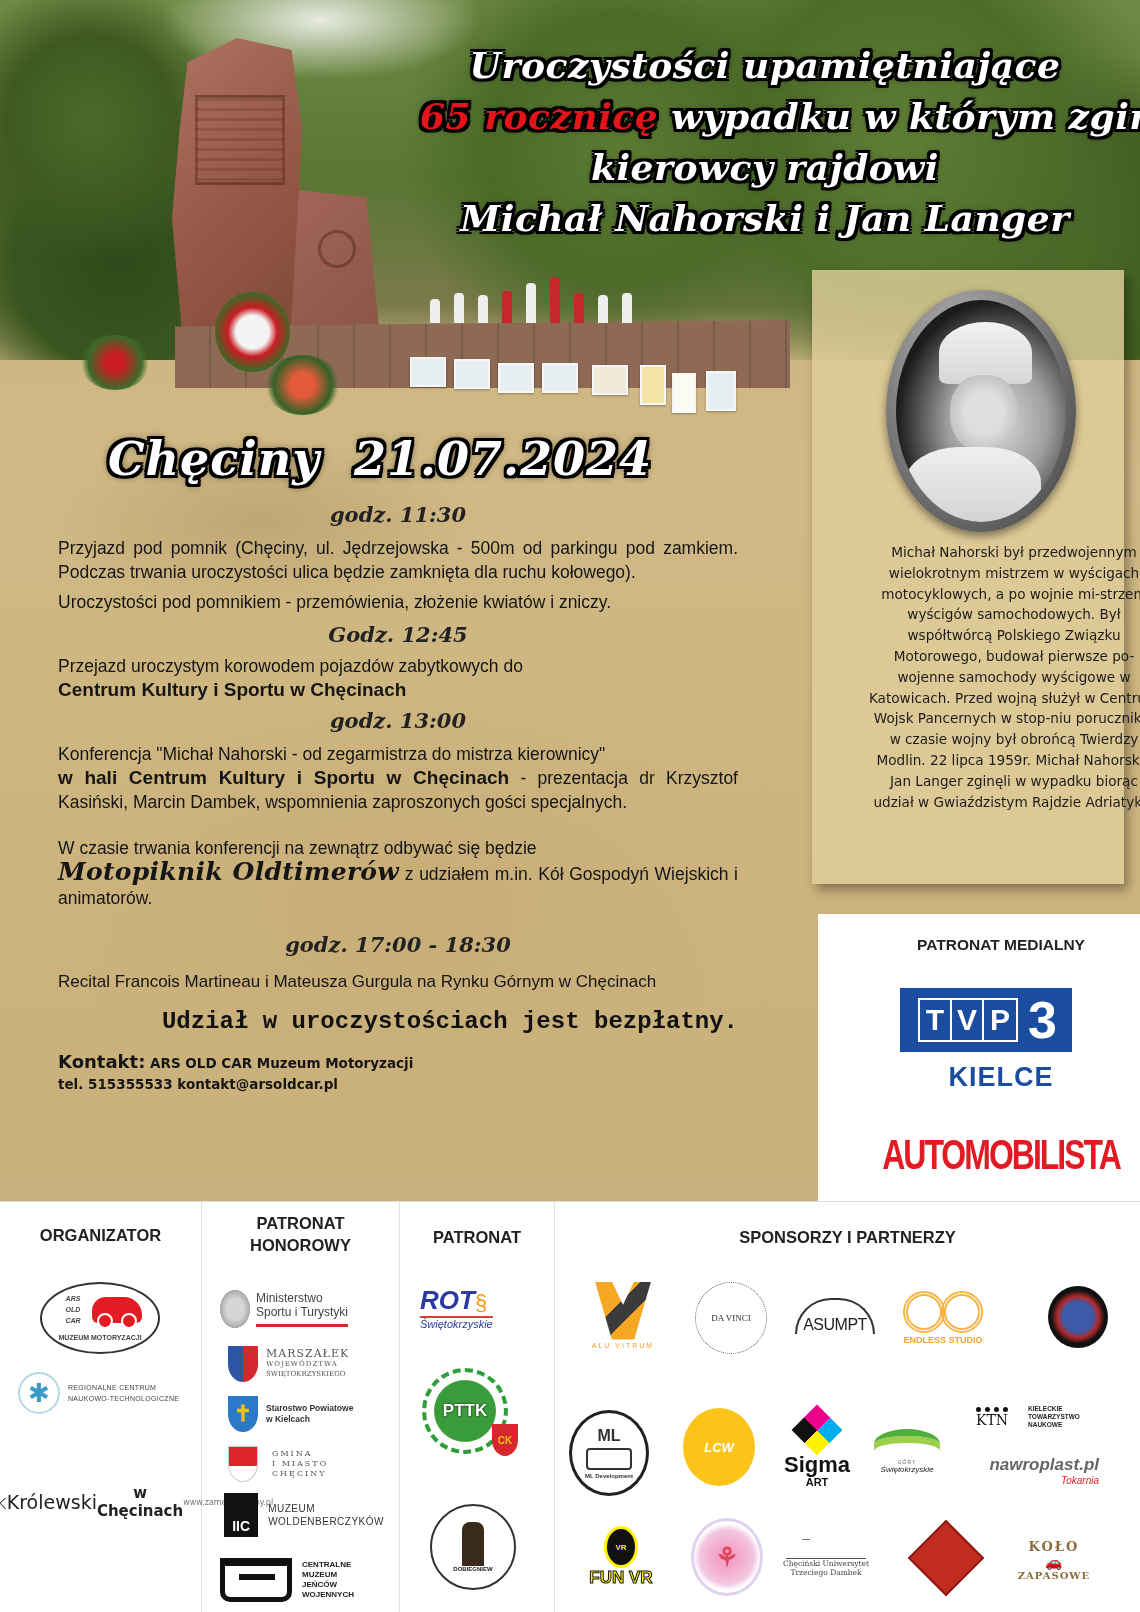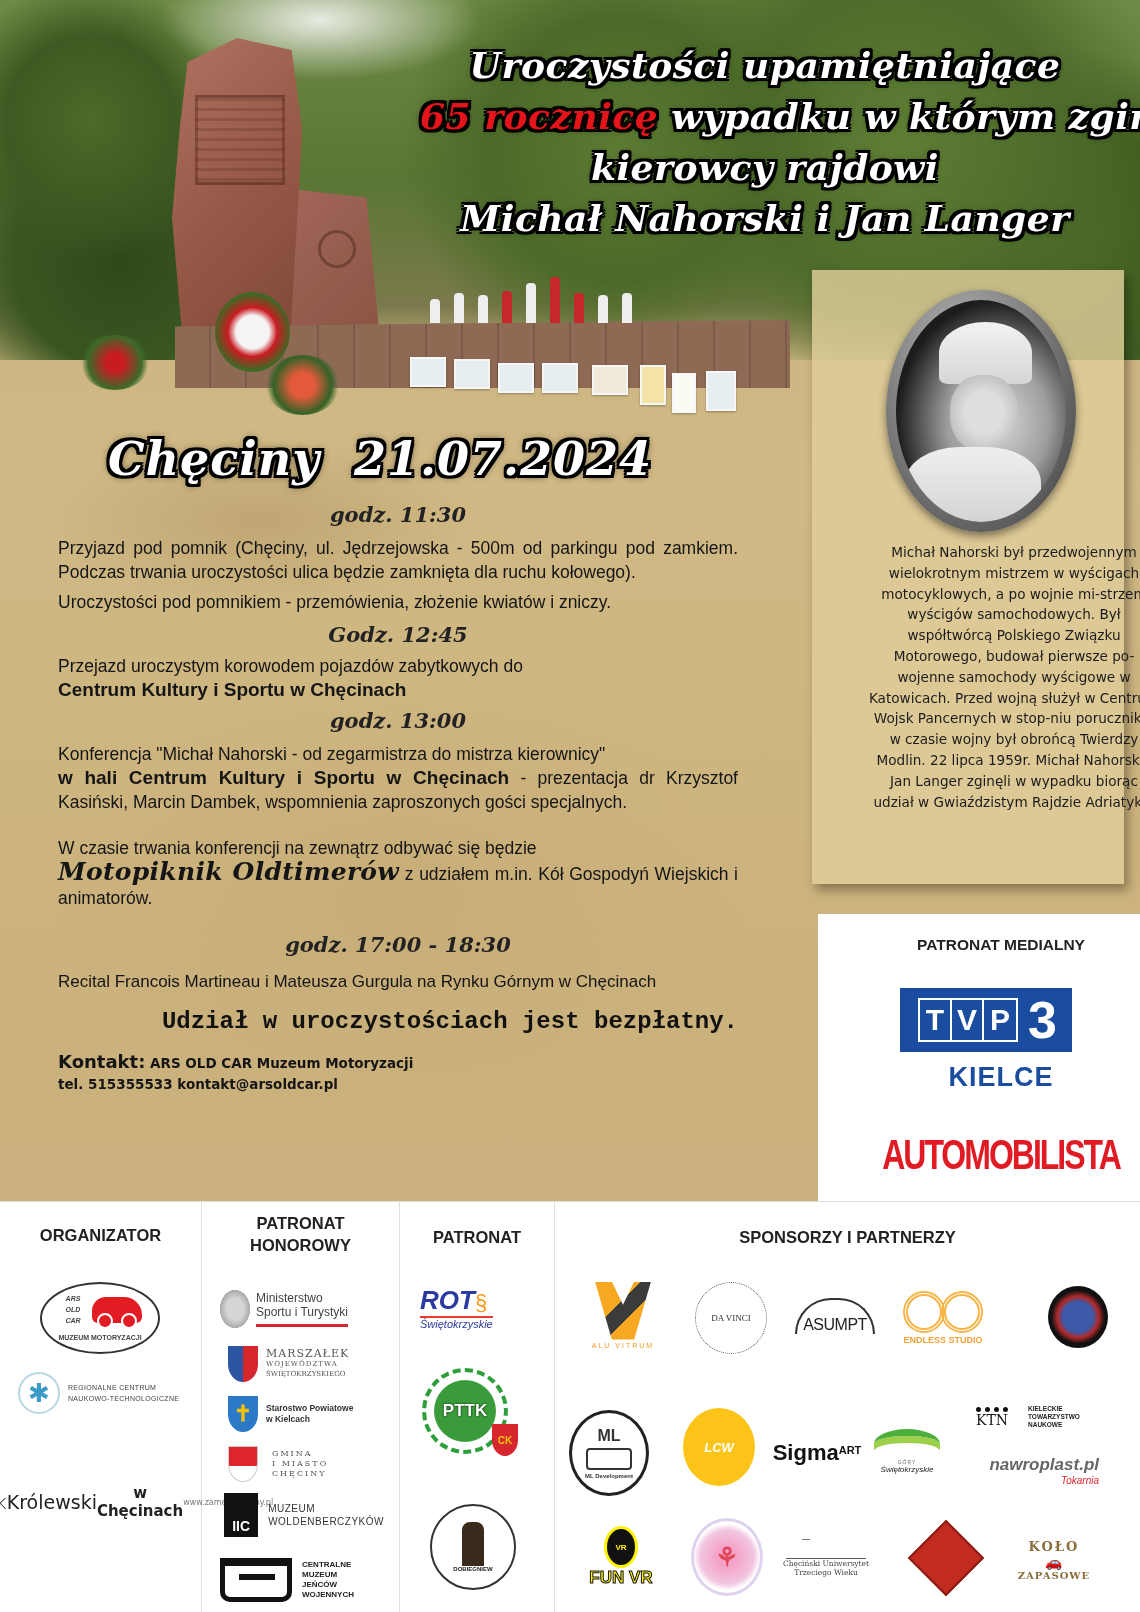--- a/index.html
+++ b/index.html
@@ -399,21 +399,21 @@
     <div class="logo pill" style="left:493px;top:84px;width:60px;height:62px;background:radial-gradient(circle,#3c5aa8 35%,#b02a2a 48%,#111 62%)"></div>
 
     <div class="logo pill" style="left:14px;top:208px;width:80px;height:86px;border:3px solid #222;flex-direction:column;font-size:6px;color:#333;font-weight:bold">
       <span style="font-size:16px">ML</span>
       <span style="width:46px;height:22px;border:2px solid #333;border-radius:4px;margin:3px 0"></span>
       <span>ML Development</span>
     </div>
     <div class="logo pill" style="left:128px;top:206px;width:72px;height:78px;background:#fcc419;color:#fff;font-size:13px;font-style:italic">
       <span>LCW</span>
     </div>
-    <div class="logo" style="left:224px;top:206px;width:76px;height:84px;">
+    <div class="logo" style="left:224px;top:206px;width:76px;height:84px;flex-direction:column">
       <div style="width:36px;height:36px;transform:rotate(45deg);background:conic-gradient(#00aeef 0 25%,#fff200 25% 50%,#111 50% 75%,#ec008c 75%)"></div>
       <span style="font-size:22px;font-weight:bold;color:#111;line-height:22px;margin-top:6px">Sigma</span>
       <span style="font-size:11px;font-weight:bold;color:#111">ART</span>
     </div>
     <div class="logo" style="left:312px;top:214px;width:80px;height:70px;flex-direction:column">
       <div style="width:66px;height:30px;border-top:7px solid #4caf3b;border-radius:50% 50% 0 0;box-shadow:inset 0 7px 0 #9ecf4b"></div>
       <span style="font-size:5px;color:#666;letter-spacing:1px">GÓRY</span>
       <span style="font-size:8px;font-style:italic;color:#222">Świętokrzyskie</span>
     </div>
     <div class="logo" style="left:418px;top:196px;width:120px;height:38px;gap:20px">
@@ -428,21 +428,21 @@
     <div class="logo" style="left:30px;top:320px;width:72px;height:70px;flex-direction:column">
       <div class="pill" style="width:34px;height:42px;background:#111;color:#fff200;font-size:8px;border:3px solid #fff200">VR</div>
       <span style="font-size:17px;font-weight:bold;color:#fff200;-webkit-text-stroke:1px #111">FUN VR</span>
     </div>
     <div class="logo pill" style="left:136px;top:316px;width:72px;height:78px;border:3px solid #ded2ef;background:radial-gradient(circle,#f4a3c9 20%,#f2c6e0 55%,#fff 68%)">
       <span style="font-size:26px;color:#e0475a">⚘</span>
     </div>
     <div class="logo" style="left:222px;top:326px;width:98px;height:60px;flex-direction:column;font-family:'DejaVu Serif',serif;color:#444">
       <div style="width:80px;height:20px;border-bottom:1px solid #555;border-top:1px solid #777;clip-path:polygon(0 40%,20% 40%,20% 0,30% 0,30% 40%,70% 40%,70% 10%,80% 10%,80% 40%,100% 40%,100% 100%,0 100%)"></div>
       <span style="font-size:7.5px">Chęciński Uniwersytet</span>
-      <span style="font-size:7.5px">Trzeciego Wieku</span>
+      <span style="font-size:7.5px">Trzeciego Dambek</span>
     </div>
     <div class="logo" style="left:356px;top:316px;width:70px;height:80px">
       <div style="width:54px;height:54px;transform:rotate(45deg);background:#c22b1f;border:2px solid #8f1c14"></div>
     </div>
     <div class="logo" style="left:454px;top:320px;width:90px;height:76px;flex-direction:column;color:#8a6d3b;font-family:'DejaVu Serif',serif;font-weight:bold">
       <span style="font-size:13px;letter-spacing:2px">KOŁO</span>
       <span style="font-size:14px">🚗</span>
       <span style="font-size:10px;letter-spacing:1px">ZAPASOWE</span>
     </div>
   </div>

